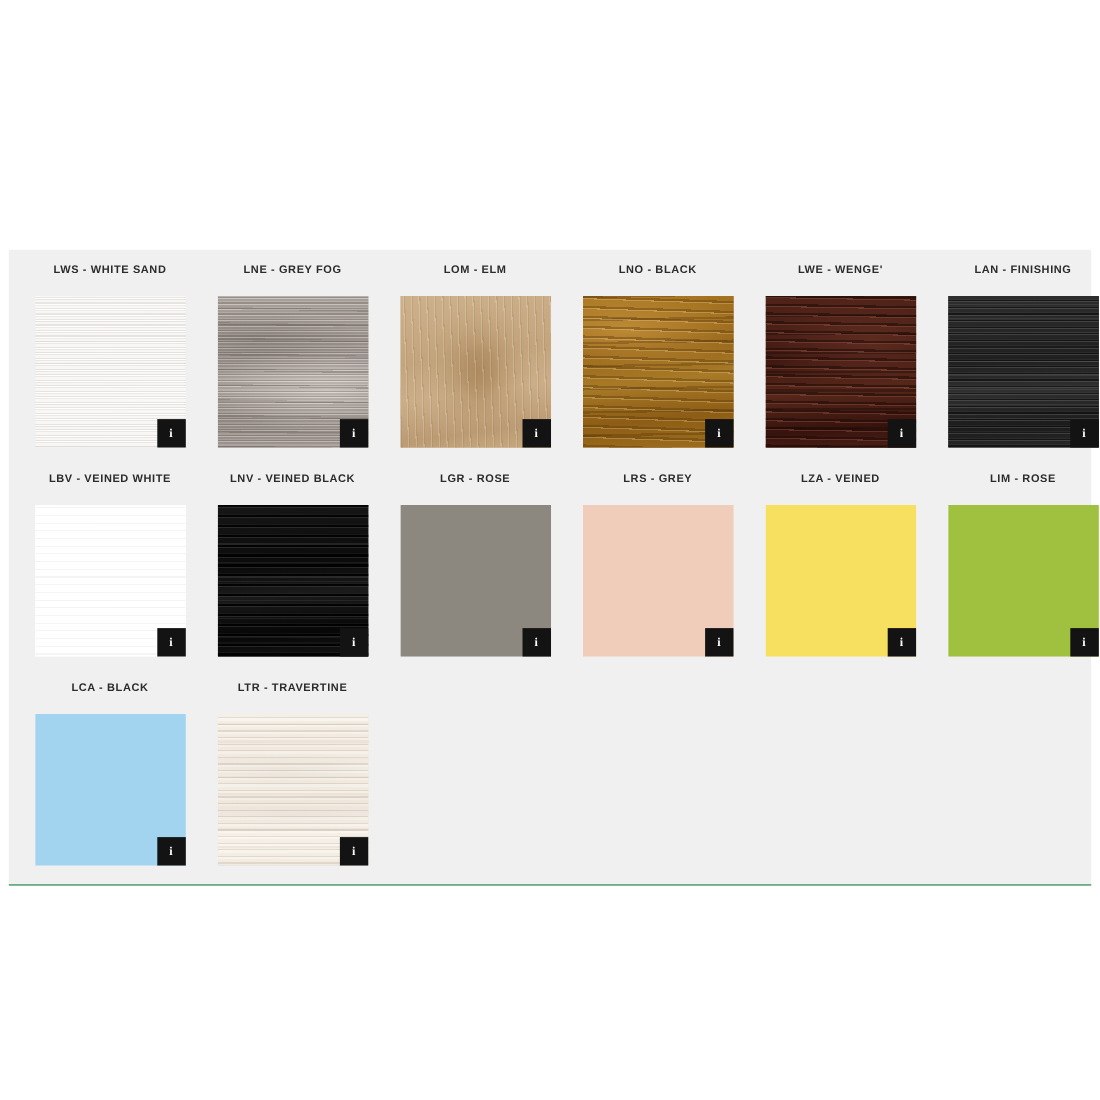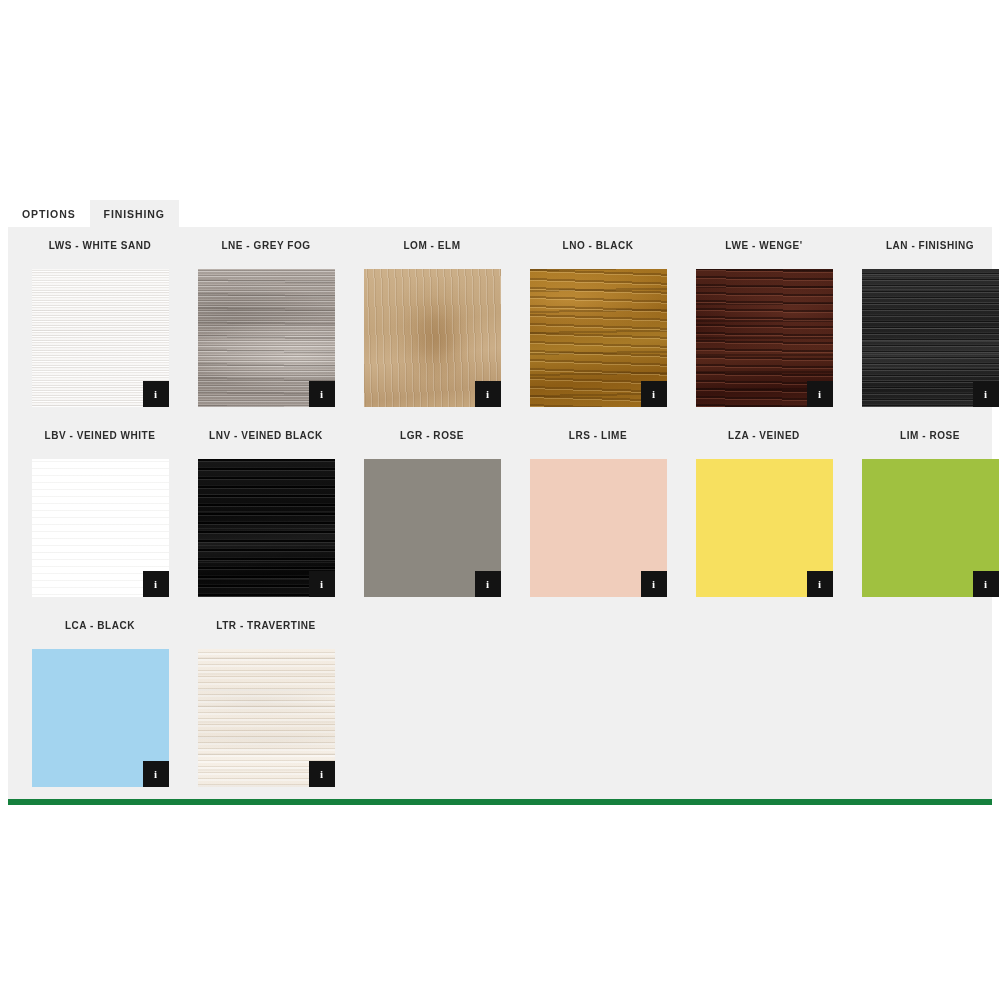--- a/index.html
+++ b/index.html
@@ -51,21 +51,21 @@
   }
 
   
   .panel {
     position: absolute;
     left: 8px;
     top: 227px;
     width: 984px;
     height: 578px;
     background: #f0f0f0;
-    border-bottom: 6px solid #15803d;
+    border-bottom: 1px solid #15803d;
     padding: 14px 9px 10px 9px;
   }
 
   .grid {
     display: grid;
     grid-template-columns: repeat(6, 166px);
     grid-auto-rows: 190px;
     column-gap: 0px;
     row-gap: 0px;
   }
@@ -269,24 +269,20 @@
       radial-gradient(120% 18% at 45% 38%, rgba(178,168,155,0.38) 0%, rgba(178,168,155,0) 70%),
       radial-gradient(120% 14% at 55% 66%, rgba(188,177,163,0.32) 0%, rgba(188,177,163,0) 72%),
       linear-gradient(178deg, #f2ebe1 0%, #e6dbcc 22%, #f1e9de 40%, #e2d6c6 58%, #f3ece2 78%, #e9dfd1 100%);
   }
 </style>
 </head>
 <body>
 
 <div class="page">
 
-  <div class="tabbar" id="tabbar">
-      <div class="tab">OPTIONS</div>
-      <div class="tab active">FINISHING</div>
-    </div>
 
   <div class="panel">
     <div class="grid" id="swatch-grid">
         <div class="cell">
           <div class="cell-label">LWS - WHITE SAND</div>
           <div class="swatch-wrap">
             <div class="swatch tex-lws"></div>
             <div class="info-badge">
               <span class="glyph">i</span>
             </div>
@@ -358,21 +354,21 @@
         <div class="cell">
           <div class="cell-label">LGR - ROSE</div>
           <div class="swatch-wrap">
             <div class="swatch tex-lgr"></div>
             <div class="info-badge">
               <span class="glyph">i</span>
             </div>
           </div>
         </div>
         <div class="cell">
-          <div class="cell-label">LRS - LIME</div>
+          <div class="cell-label">LRS - GREY</div>
           <div class="swatch-wrap">
             <div class="swatch tex-lrs"></div>
             <div class="info-badge">
               <span class="glyph">i</span>
             </div>
           </div>
         </div>
         <div class="cell">
           <div class="cell-label">LZA - VEINED</div>
           <div class="swatch-wrap">

